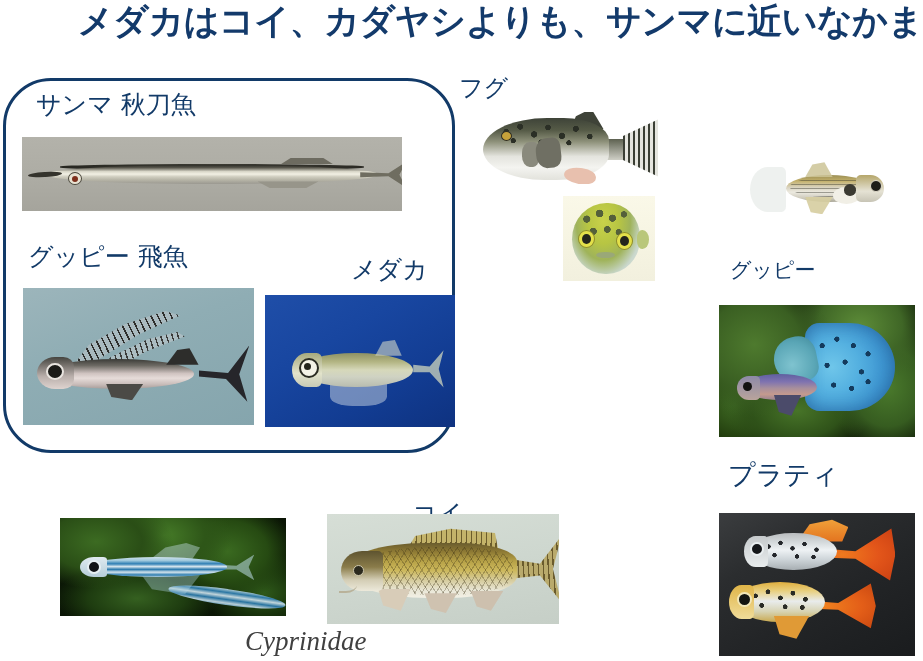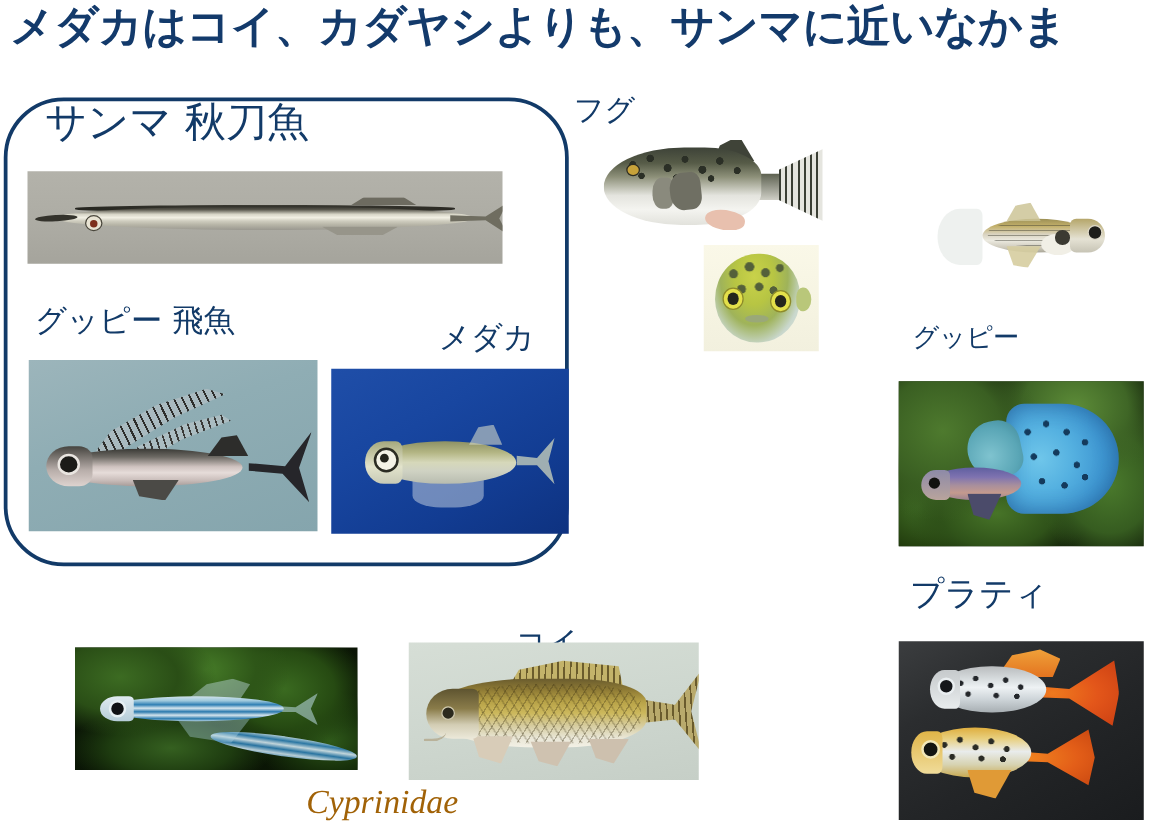--- a/index.html
+++ b/index.html
@@ -1,21 +1,21 @@
 <!DOCTYPE html>
 <html><head>
 <meta charset="utf-8">
 <style>
   html,body{margin:0;padding:0;}
   body{
     width:923px;height:661px;background:#ffffff;overflow:hidden;
     font-family:"Liberation Sans","DejaVu Sans",sans-serif;
     position:relative;
   }
-  .slide{position:absolute;inset:0;}
+  .slide{position:absolute;inset:0;text-align:right;}
 
   
   .title{
     position:absolute;left:8px;top:-2px;width:915px;
     font-size:35px;font-weight:bold;color:#133A6B;
     letter-spacing:-0.5px;white-space:nowrap;
     font-family:"DejaVu Sans","Liberation Sans",sans-serif;
   }
 
   
@@ -25,21 +25,21 @@
     box-sizing:border-box;background:transparent;
   }
 
   
   .lbl{
     position:absolute;color:#123A68;white-space:nowrap;
     font-family:"DejaVu Sans","Liberation Sans",sans-serif;
   }
 
   .sci{
-    position:absolute;color:#a16207;white-space:nowrap;
+    position:absolute;color:#404040;white-space:nowrap;
     font-family:"Liberation Serif","DejaVu Serif",serif;
     font-style:italic;font-size:27px;
   }
 
   
   .photo{position:absolute;overflow:hidden;}
 
   
   .ph-saury{left:22px;top:137px;width:380px;height:74px;
     background:linear-gradient(180deg,#b3b2aa 0%,#adaca4 55%,#a5a49c 100%);}
@@ -323,21 +323,21 @@
 </style>
 </head>
 <body>
 
 <div class="slide">
 
   <div class="title">メダカはコイ、カダヤシよりも、サンマに近いなかま</div>
 
   <div class="group-box"></div>
 
-  <div class="lbl" style="left:36px;top:76px;font-size:33px;">サンマ  秋刀魚</div>
+  <div class="lbl" style="left:36px;top:88px;font-size:25px;">サンマ  秋刀魚</div>
   <div class="photo ph-saury">
     <div class="saury-dark"></div>
     <div class="saury-body"></div>
     <div class="saury-snout"></div>
     <div class="saury-fin1"></div>
     <div class="saury-fin2"></div>
     <div class="saury-tail"></div>
     <div class="saury-eye"></div>
   </div>
 

